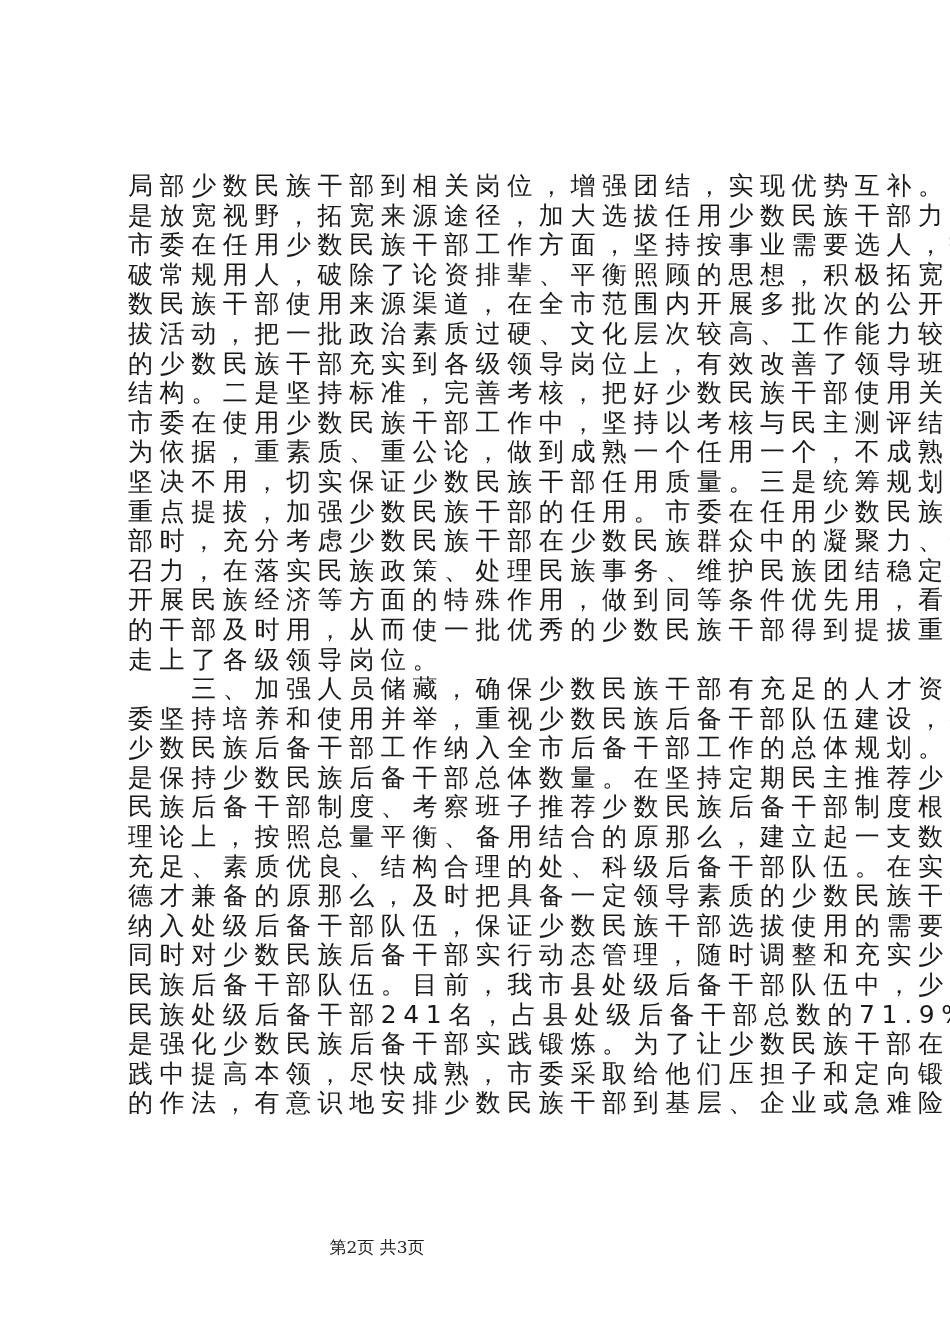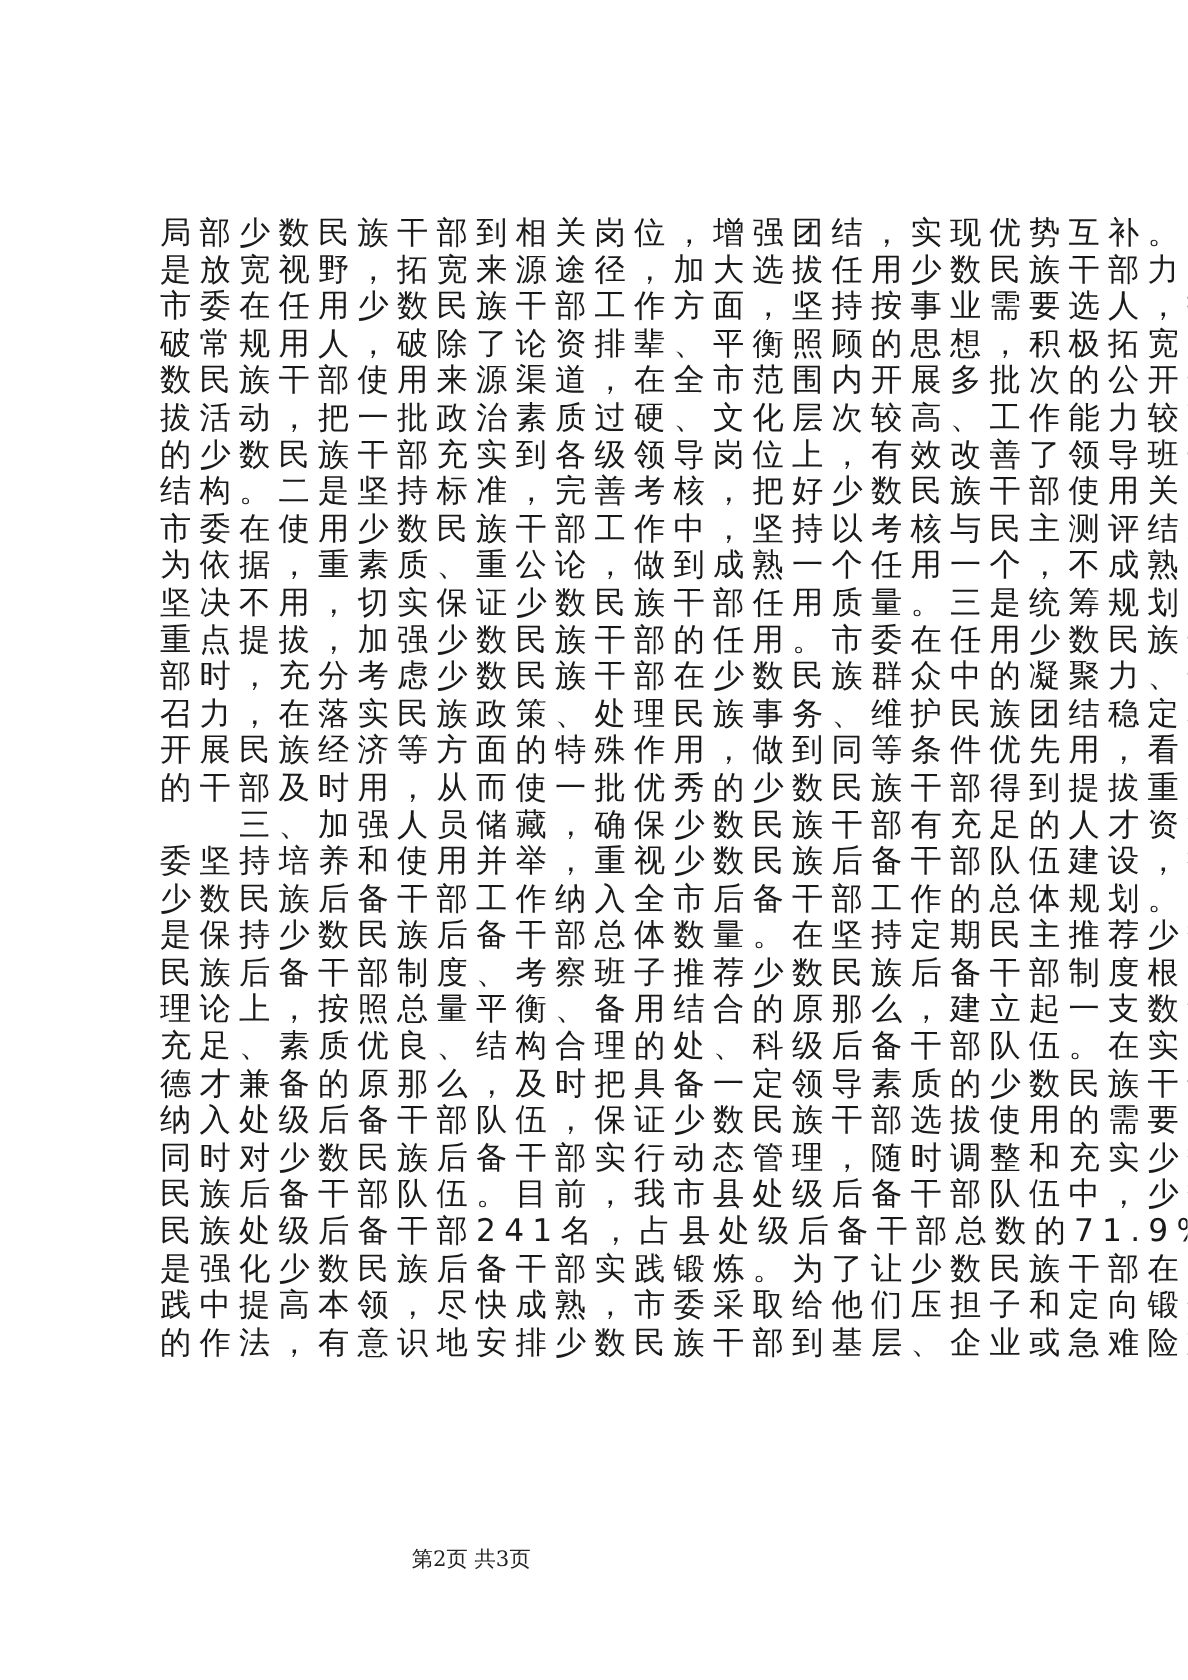--- a/index.html
+++ b/index.html
@@ -26,20 +26,21 @@
     <div class="line">的少数民族干部充实到各级领导岗位上，有效改善了领导班子</div>
     <div class="line">结构。二是坚持标准，完善考核，把好少数民族干部使用关。</div>
     <div class="line">市委在使用少数民族干部工作中，坚持以考核与民主测评结果</div>
     <div class="line">为依据，重素质、重公论，做到成熟一个任用一个，不成熟的</div>
     <div class="line">坚决不用，切实保证少数民族干部任用质量。三是统筹规划，</div>
     <div class="line">重点提拔，加强少数民族干部的任用。市委在任用少数民族干</div>
     <div class="line">部时，充分考虑少数民族干部在少数民族群众中的凝聚力、号</div>
     <div class="line">召力，在落实民族政策、处理民族事务、维护民族团结稳定和</div>
     <div class="line">开展民族经济等方面的特殊作用，做到同等条件优先用，看准</div>
     <div class="line">的干部及时用，从而使一批优秀的少数民族干部得到提拔重用，</div>
+    <div class="line">走上了各级领导岗位。</div>
     <div class="line">　　三、加强人员储藏，确保少数民族干部有充足的人才资源市</div>
     <div class="line">委坚持培养和使用并举，重视少数民族后备干部队伍建设，把</div>
     <div class="line">少数民族后备干部工作纳入全市后备干部工作的总体规划。一</div>
     <div class="line">是保持少数民族后备干部总体数量。在坚持定期民主推荐少数</div>
     <div class="line">民族后备干部制度、考察班子推荐少数民族后备干部制度根底</div>
     <div class="line">理论上，按照总量平衡、备用结合的原那么，建立起一支数量</div>
     <div class="line">充足、素质优良、结构合理的处、科级后备干部队伍。在实际</div>
     <div class="line">德才兼备的原那么，及时把具备一定领导素质的少数民族干部</div>
     <div class="line">纳入处级后备干部队伍，保证少数民族干部选拔使用的需要。</div>
     <div class="line">同时对少数民族后备干部实行动态管理，随时调整和充实少数</div>

